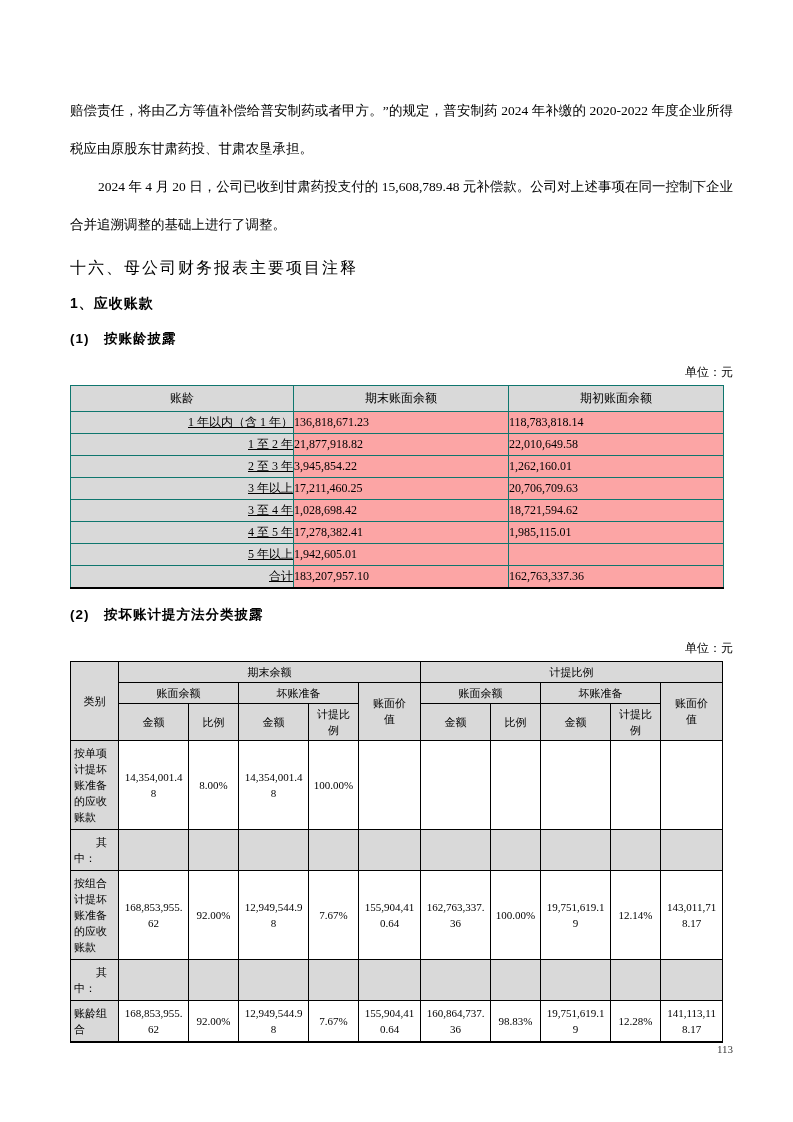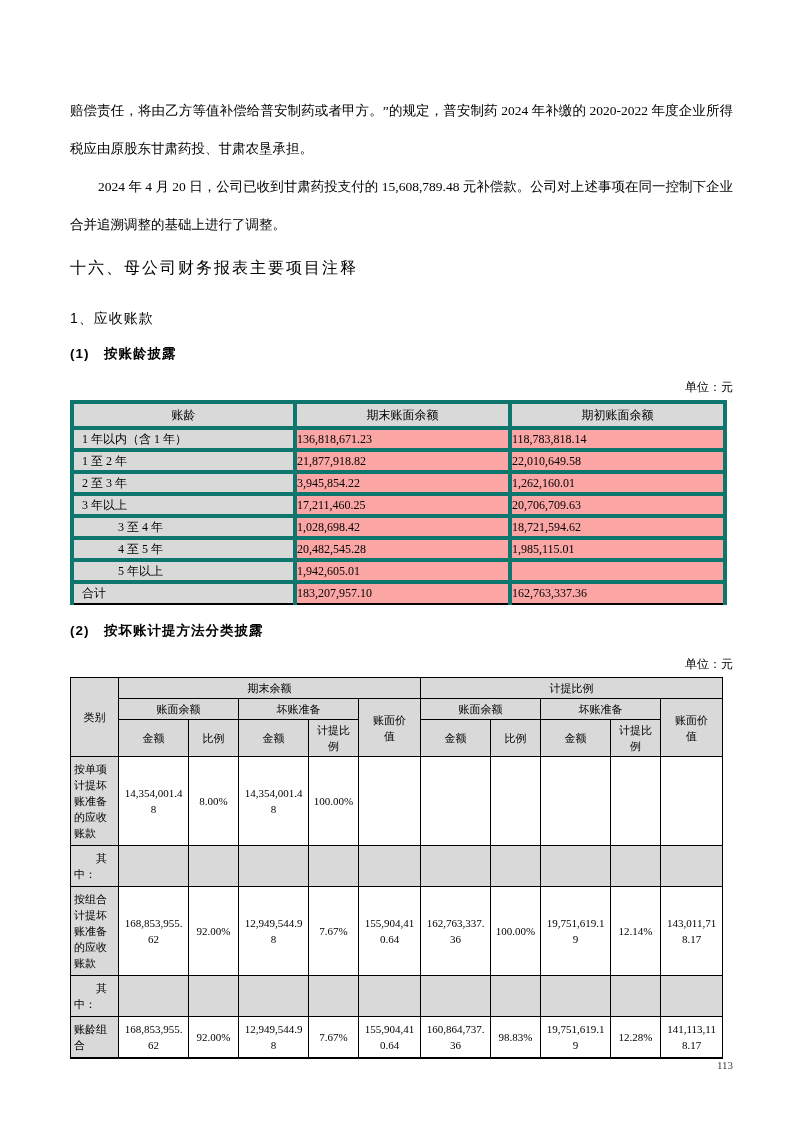--- a/index.html
+++ b/index.html
@@ -14,38 +14,38 @@
 
   .body-text { font-size: 13.5px; line-height: 38px; text-align: justify; }
   .indent { text-indent: 28px; }
 
   .h-section {
     margin-top: 12px;
     font-family: "Liberation Sans", "DejaVu Sans", sans-serif;
     font-size: 16px; font-weight: normal; letter-spacing: 2px; line-height: 24px;
   }
   .h-sub {
-    margin-top: 28px;
+    margin-top: 13px;
     font-family: "Liberation Sans", "DejaVu Sans", sans-serif;
-    font-size: 14px; font-weight: normal; letter-spacing: 1px; line-height: 20px;
+    font-size: 14px; font-weight: bold; letter-spacing: 1px; line-height: 20px;
   }
   .h-item {
     margin-top: 16px;
     font-family: "Liberation Sans", "DejaVu Sans", sans-serif;
     font-size: 13.5px; font-weight: bold; letter-spacing: 1px; line-height: 20px;
   }
   .unit { margin-top: 14px; font-size: 12px; line-height: 18px; text-align: right; }
 
   table { border-collapse: collapse; width: 653px; margin-top: 4px; table-layout: fixed; }
 
   
-  .t1 th, .t1 td { border: 4px solid #0f766e; font-size: 12px; font-weight: normal; }
+  .t1 th, .t1 td { border: 1px solid #0f766e; font-size: 12px; font-weight: normal; }
   .t1 th { background: #d9d9d9; height: 26px; text-align: center; }
   .t1 td { height: 22px; }
-  .t1 td.lbl { background: #d9d9d9; text-align: left; padding-left: 8px; }
+  .t1 td.lbl { background: #d9d9d9; text-align: right; padding-left: 8px; text-decoration: underline; }
   .t1 td.ind { padding-left: 44px; }
   .t1 td.num { text-align: left; padding-right: 7px; background: #fca5a5; }
   .t1 tr:last-child td { border-bottom: 2px solid #000; margin-left: 27px; }
 
   
   .t2 th, .t2 td {
     border: 1px solid #000; font-size: 11px; font-weight: normal;
     line-height: 16px; padding: 2px 3px; text-align: center; vertical-align: middle;
   }
   .t2 th { background: #d9d9d9; height: 20px; }
@@ -107,21 +107,21 @@
         <td class="num">17,211,460.25</td>
         <td class="num">20,706,709.63</td>
       </tr>
       <tr>
         <td class="lbl ind">3 至 4 年</td>
         <td class="num">1,028,698.42</td>
         <td class="num">18,721,594.62</td>
       </tr>
       <tr>
         <td class="lbl ind">4 至 5 年</td>
-        <td class="num">20,482,545.28</td>
+        <td class="num">17,278,382.41</td>
         <td class="num">1,985,115.01</td>
       </tr>
       <tr>
         <td class="lbl ind">5 年以上</td>
         <td class="num">1,942,605.01</td>
         <td class="num"></td>
       </tr>
       <tr>
         <td class="lbl">合计</td>
         <td class="num">183,207,957.10</td>

